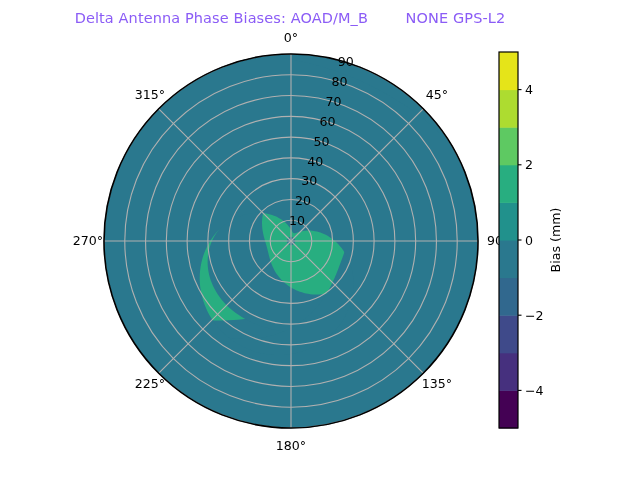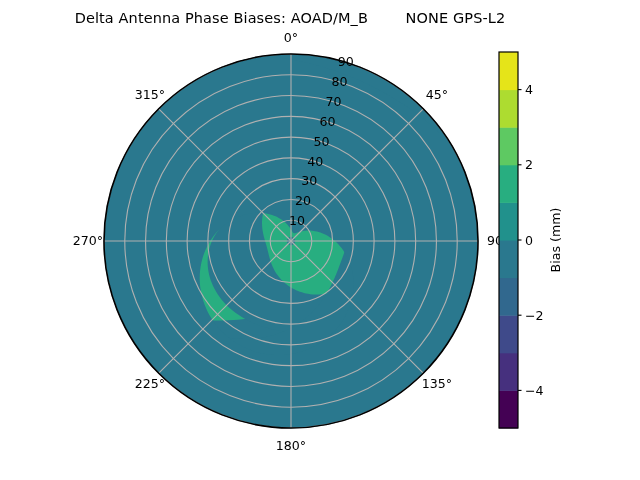--- a/index.html
+++ b/index.html
@@ -20,21 +20,21 @@
     width: 640px;
     height: 480px;
   }
   .fig-title {
     position: absolute;
     left: 0;
     top: 10px;
     width: 580px;
     text-align: center;
     font-size: 14.5px;
-    color: #000000;
+    color: #8b5cf6;
     white-space: pre;
     letter-spacing: 0.1px;
   }
   svg { display: block; }
   text {
     font-family: "DejaVu Sans", sans-serif;
     fill: #000000;
   }
   .ang-label { font-size: 12.6px; }
   .rad-label { font-size: 12.6px; }

